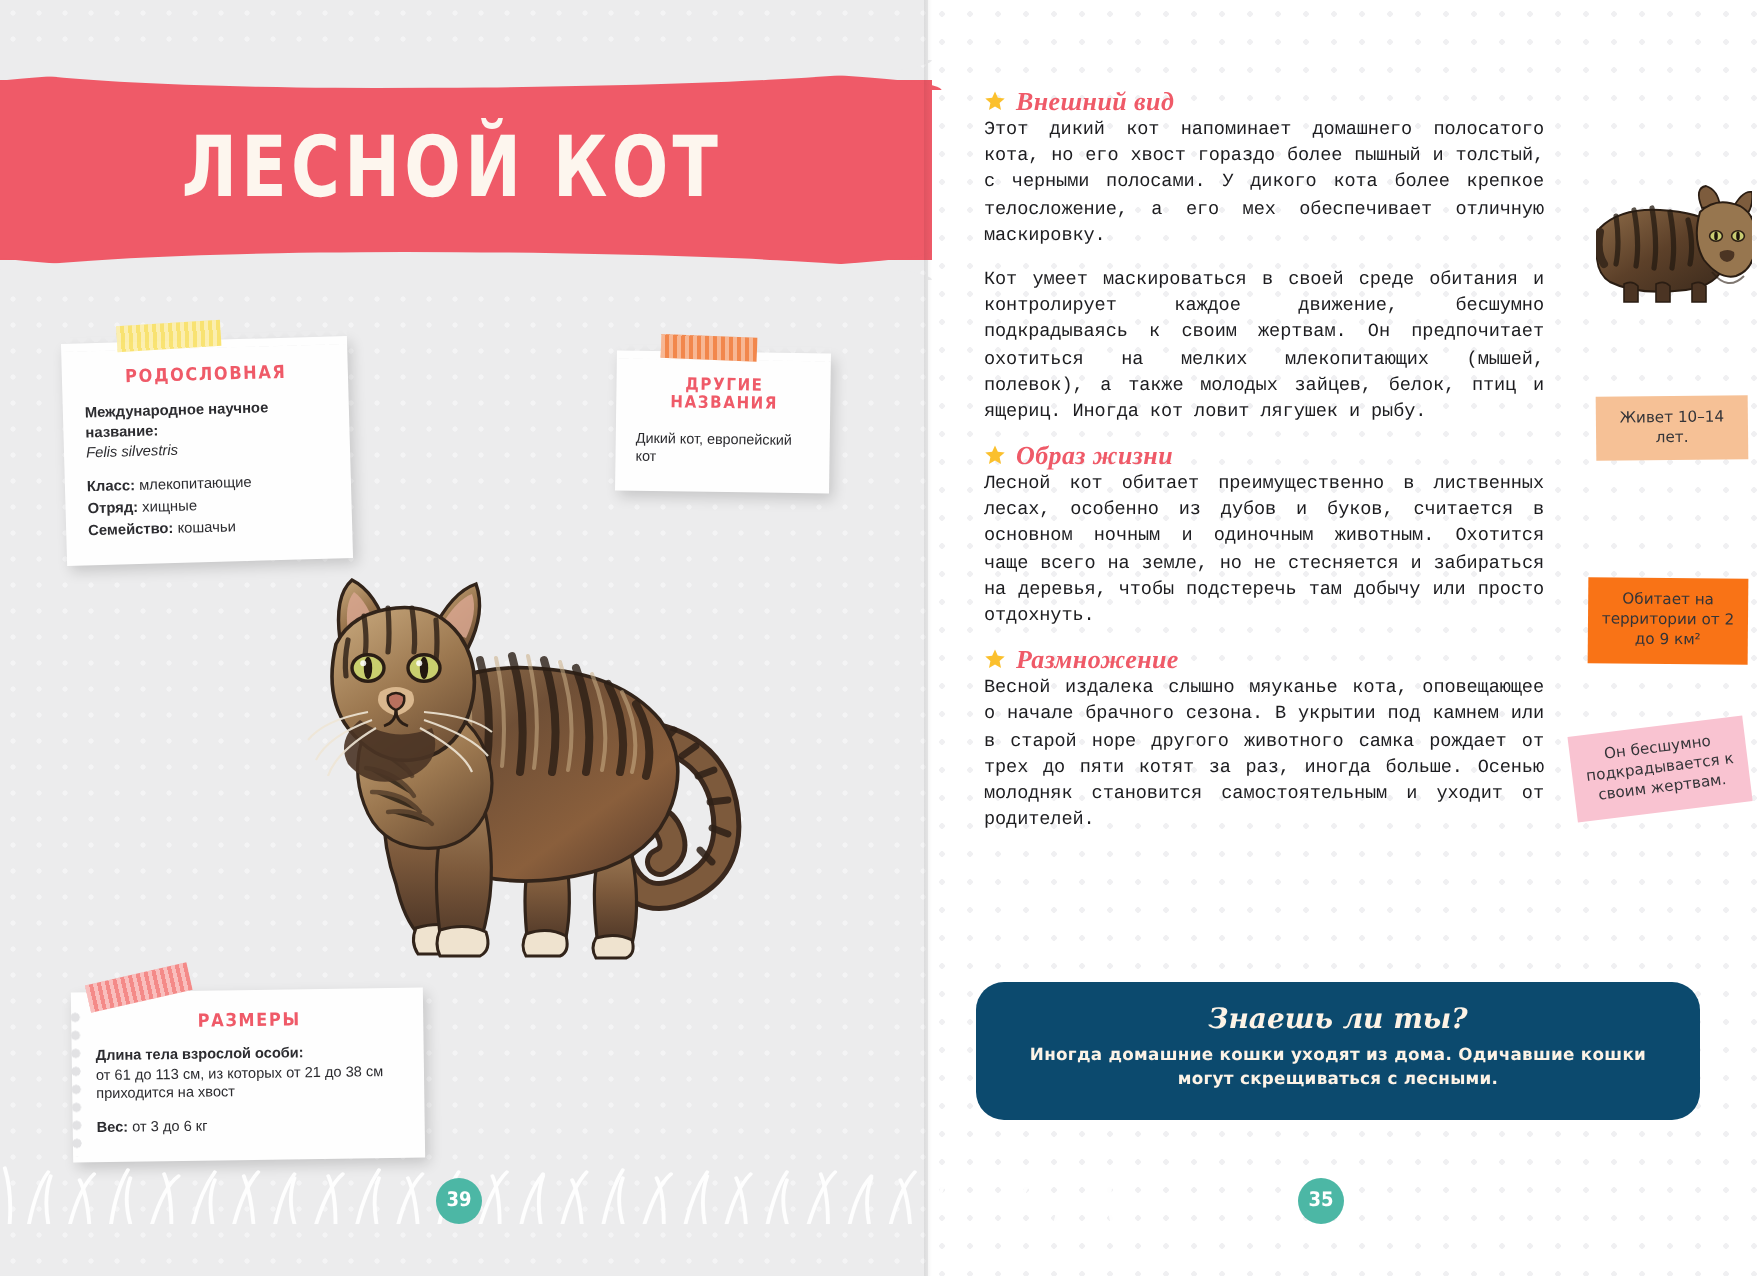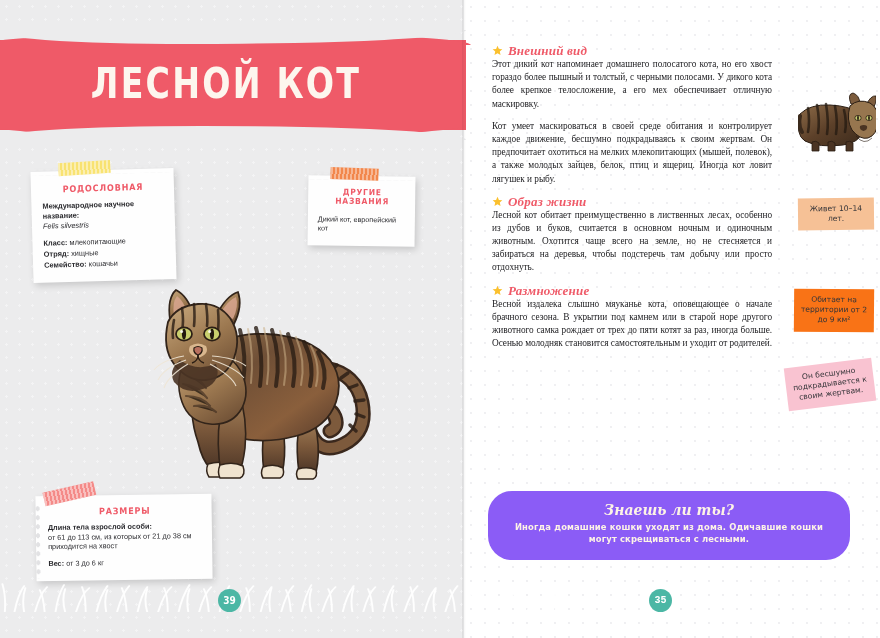--- a/index.html
+++ b/index.html
@@ -240,21 +240,21 @@
     color: #ffffff;
     font-size: 10px;
     font-weight: 700;
     display: flex;
     align-items: center;
     justify-content: center;
     z-index: 20;
     font-family: "DejaVu Sans Condensed", "Liberation Sans", sans-serif;
   }
   #page-num-left { left: 218px; }
-  #page-num-right { left: 185px; font-family: Liberation Mono, monospace; }
+  #page-num-right { left: 185px; }
 
   
   .article {
     position: absolute;
     left: 28px; top: 44px;
     width: 280px;
     z-index: 6;
   }
   .sec { margin-bottom: 9px; }
   .sec-head {
@@ -271,21 +271,21 @@
     font-weight: 700;
     font-family: Liberation Serif, serif;
     letter-spacing: .2px;
     line-height: 1;
   }
   .sec-body {
     color: #1d1d20;
     font-size: 9.3px;
     line-height: 1.42;
     text-align: justify;
-    font-family: Liberation Serif, serif;
+    font-family: Liberation Mono, monospace;
     letter-spacing: -0.05px;
   }
 
   
   .fact {
     position: absolute;
     text-align: center;
     color: #343438;
     font-size: 7.6px;
     line-height: 1.34;
@@ -310,22 +310,22 @@
     width: 78px;
     background: #f9c3d1;
     transform: rotate(-7deg);
   }
 
   
   #did-you-know {
     position: absolute;
     left: 24px; bottom: 78px;
     width: 362px;
-    background: #8b5cf6;
-    border-radius: 24px;
+    background: #0c4a6e;
+    border-radius: 14px;
     padding: 12px 22px 15px;
     box-sizing: border-box;
     z-index: 9;
   }
   #did-you-know .dyk-title {
     color: #fdf3e6;
     font-size: 14px;
     font-style: italic;
     font-weight: 700;
     text-align: center;

